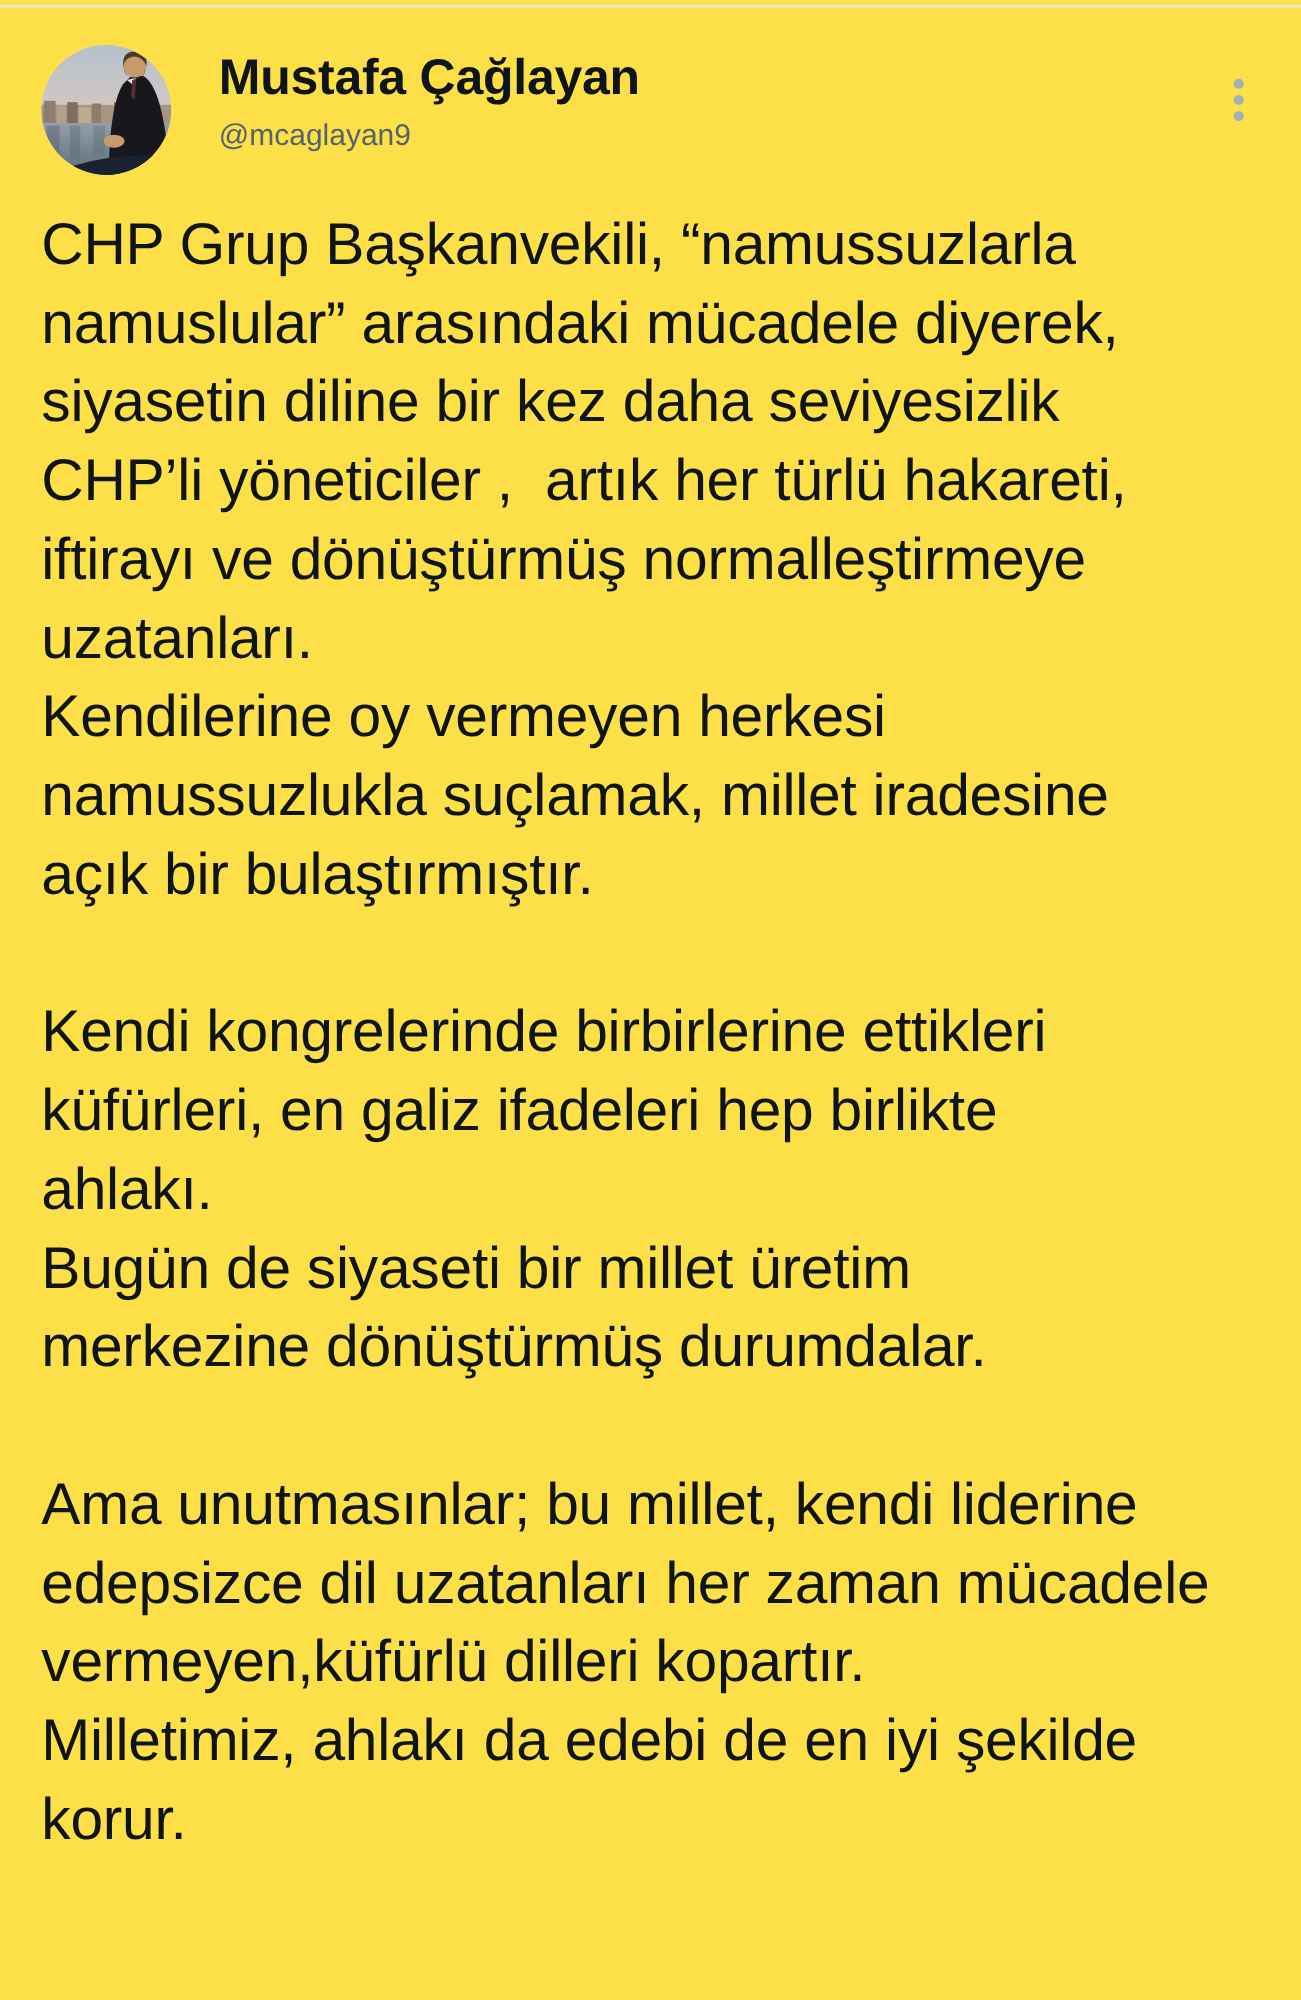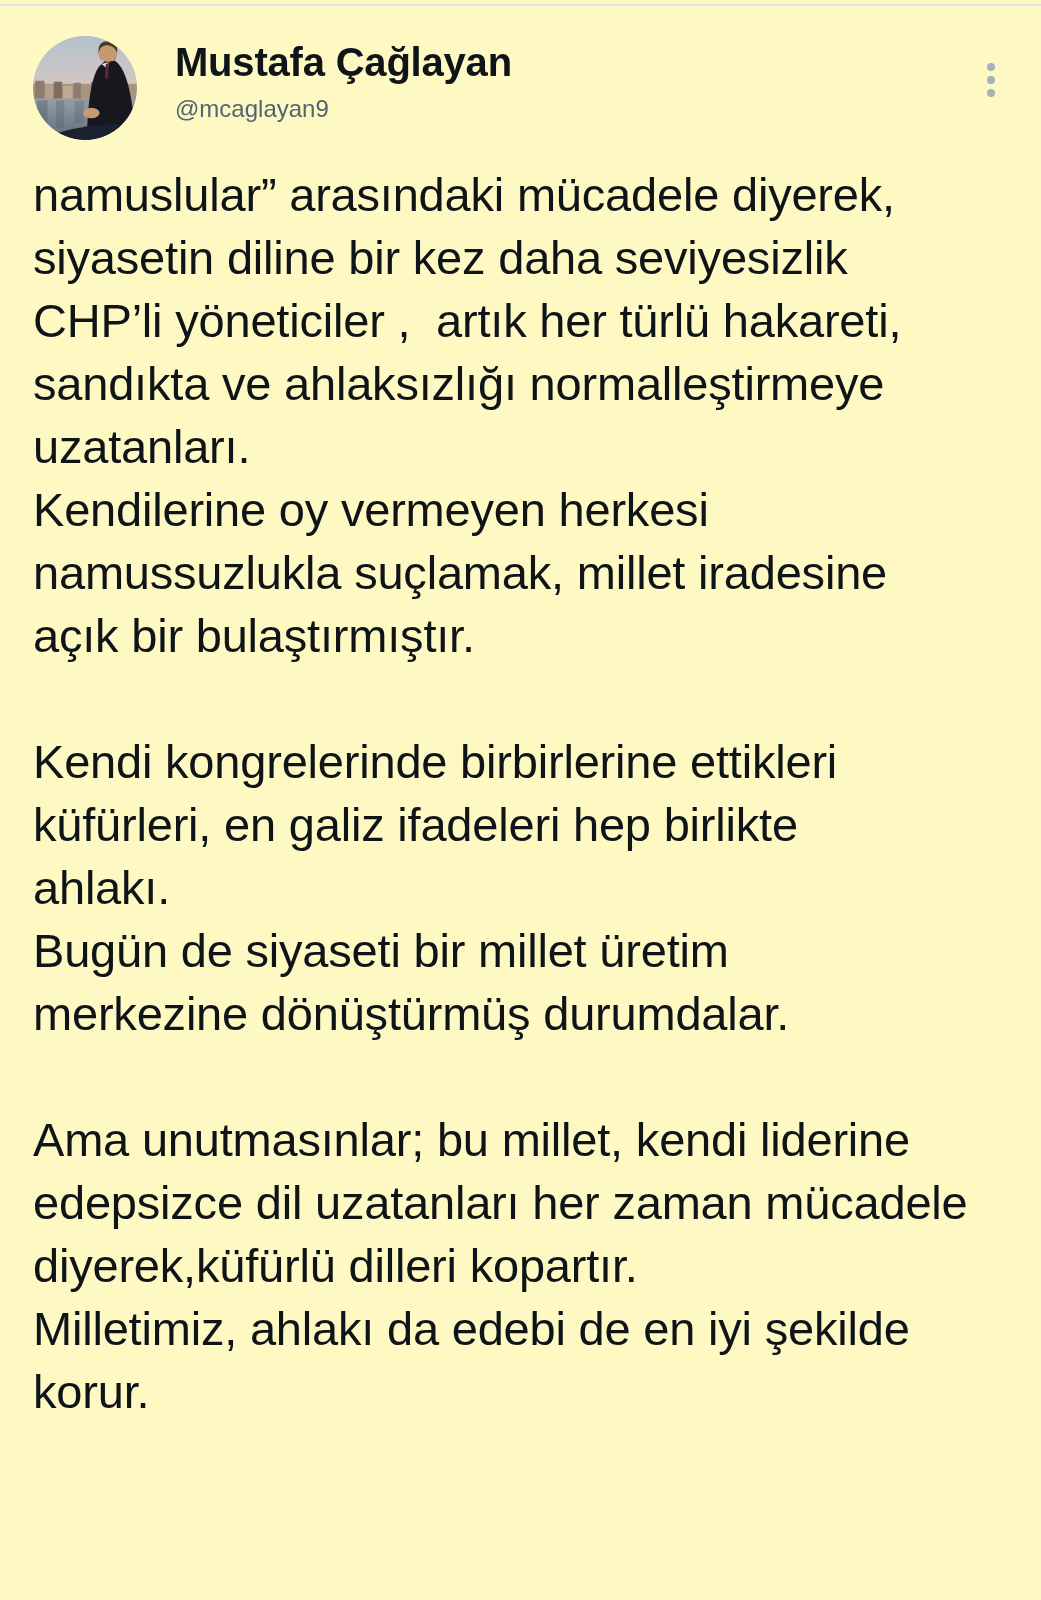--- a/index.html
+++ b/index.html
@@ -5,21 +5,21 @@
   html, body {
     margin: 0;
     padding: 0;
     background: #ffffff;
     font-family: "Liberation Sans", sans-serif;
   }
   .screen {
     position: relative;
     width: 1041px;
     height: 1600px;
-    background: #fef9c3;
+    background: #fde047;
     overflow: hidden;
   }
   .top-divider {
     position: absolute;
     top: 4px;
     left: 0;
     width: 100%;
     height: 2px;
     background: #e3e6e8;
   }
@@ -155,35 +155,36 @@
 
   <div class="more-button">
     <svg width="10" height="36" viewBox="0 0 10 36" xmlns="http://www.w3.org/2000/svg">
       <circle cx="5" cy="5" r="4" fill="#a3b1bc"></circle>
       <circle cx="5" cy="18" r="4" fill="#a3b1bc"></circle>
       <circle cx="5" cy="31" r="4" fill="#a3b1bc"></circle>
     </svg>
   </div>
 
   <div class="tweet-text">
+      <div class="tweet-line">CHP Grup Başkanvekili, “namussuzlarla</div>
       <div class="tweet-line">namuslular” arasındaki mücadele diyerek,</div>
       <div class="tweet-line">siyasetin diline bir kez daha seviyesizlik</div>
       <div class="tweet-line">CHP’li yöneticiler ,  artık her türlü hakareti,</div>
-      <div class="tweet-line">sandıkta ve ahlaksızlığı normalleştirmeye</div>
+      <div class="tweet-line">iftirayı ve dönüştürmüş normalleştirmeye</div>
       <div class="tweet-line">uzatanları.</div>
       <div class="tweet-line">Kendilerine oy vermeyen herkesi</div>
       <div class="tweet-line">namussuzlukla suçlamak, millet iradesine</div>
       <div class="tweet-line">açık bir bulaştırmıştır.</div>
       <div class="tweet-line">&nbsp;</div>
       <div class="tweet-line">Kendi kongrelerinde birbirlerine ettikleri</div>
       <div class="tweet-line">küfürleri, en galiz ifadeleri hep birlikte</div>
       <div class="tweet-line">ahlakı.</div>
       <div class="tweet-line">Bugün de siyaseti bir millet üretim</div>
       <div class="tweet-line">merkezine dönüştürmüş durumdalar.</div>
       <div class="tweet-line">&nbsp;</div>
       <div class="tweet-line">Ama unutmasınlar; bu millet, kendi liderine</div>
       <div class="tweet-line">edepsizce dil uzatanları her zaman mücadele</div>
-      <div class="tweet-line">diyerek,küfürlü dilleri kopartır.</div>
+      <div class="tweet-line">vermeyen,küfürlü dilleri kopartır.</div>
       <div class="tweet-line">Milletimiz, ahlakı da edebi de en iyi şekilde</div>
       <div class="tweet-line">korur.</div>
     </div>
 
 </div>
 
 </body></html>

